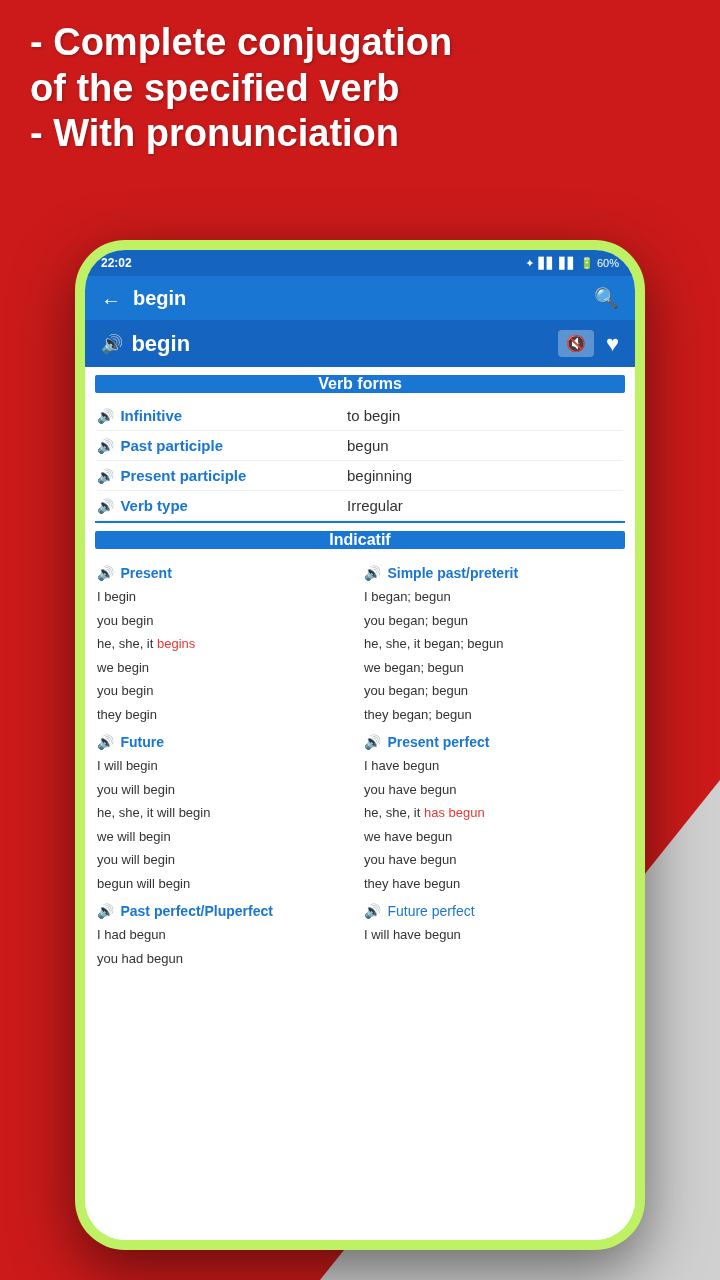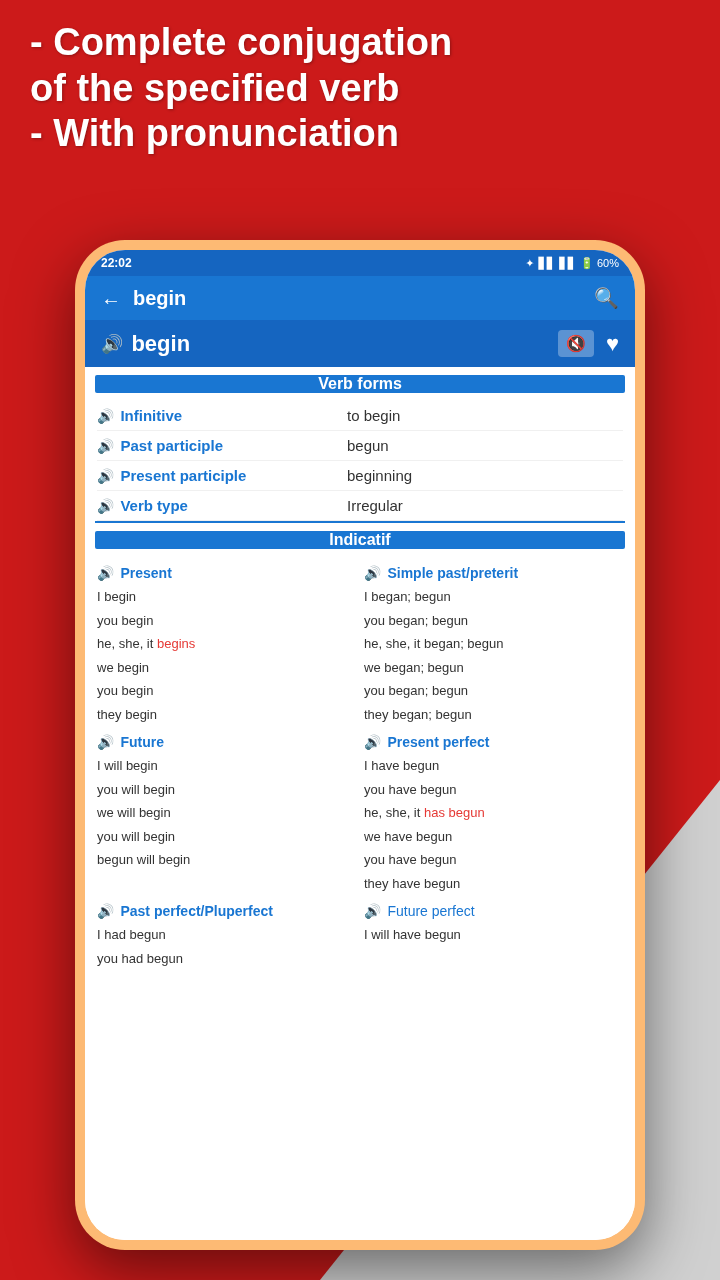--- a/index.html
+++ b/index.html
@@ -44,21 +44,21 @@
       text-shadow: 1px 1px 3px rgba(0,0,0,0.3);
     }
 
     
     .phone-frame {
       position: absolute;
       top: 240px;
       left: 75px;
       width: 570px;
       height: 1010px;
-      background: #fdba74;
+      background: #bef264;
       border-radius: 50px;
       padding: 10px;
       box-shadow: 0 20px 60px rgba(0,0,0,0.5);
     }
     .phone-screen {
       width: 100%;
       height: 100%;
       background: #fff;
       border-radius: 40px;
       overflow: hidden;
@@ -335,20 +335,21 @@
           <div class="conj-item">they began; begun</div>
         </div>
 
         <div class="conj-col">
           <div class="conj-tense-header">
             <span class="sound-small">🔊</span>
             <span style="color:#1976d2;font-weight:bold;">Future</span>
           </div>
           <div class="conj-item">I will begin</div>
           <div class="conj-item">you will begin</div>
+          <div class="conj-item">he, she, it will begin</div>
           <div class="conj-item">we will begin</div>
           <div class="conj-item">you will begin</div>
           <div class="conj-item">begun will begin</div>
         </div>
 
         <div class="conj-col">
           <div class="conj-tense-header">
             <span class="sound-small">🔊</span>
             <span style="color:#1976d2;font-weight:bold;">Present perfect</span>
           </div>

